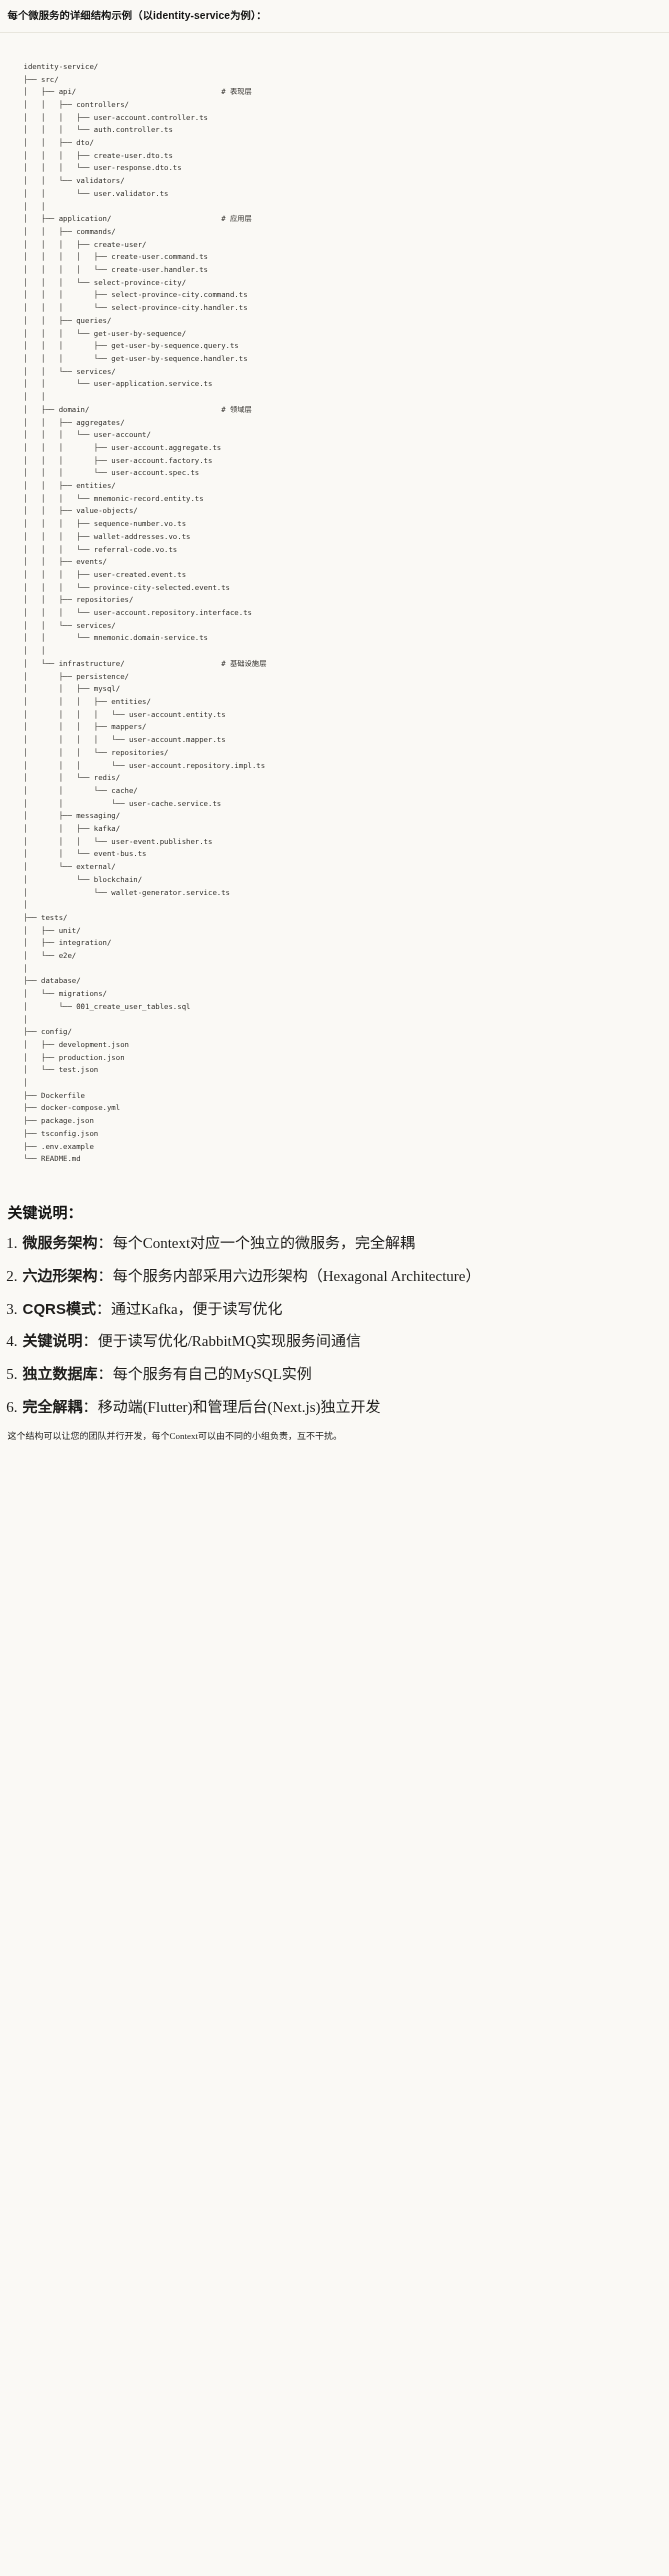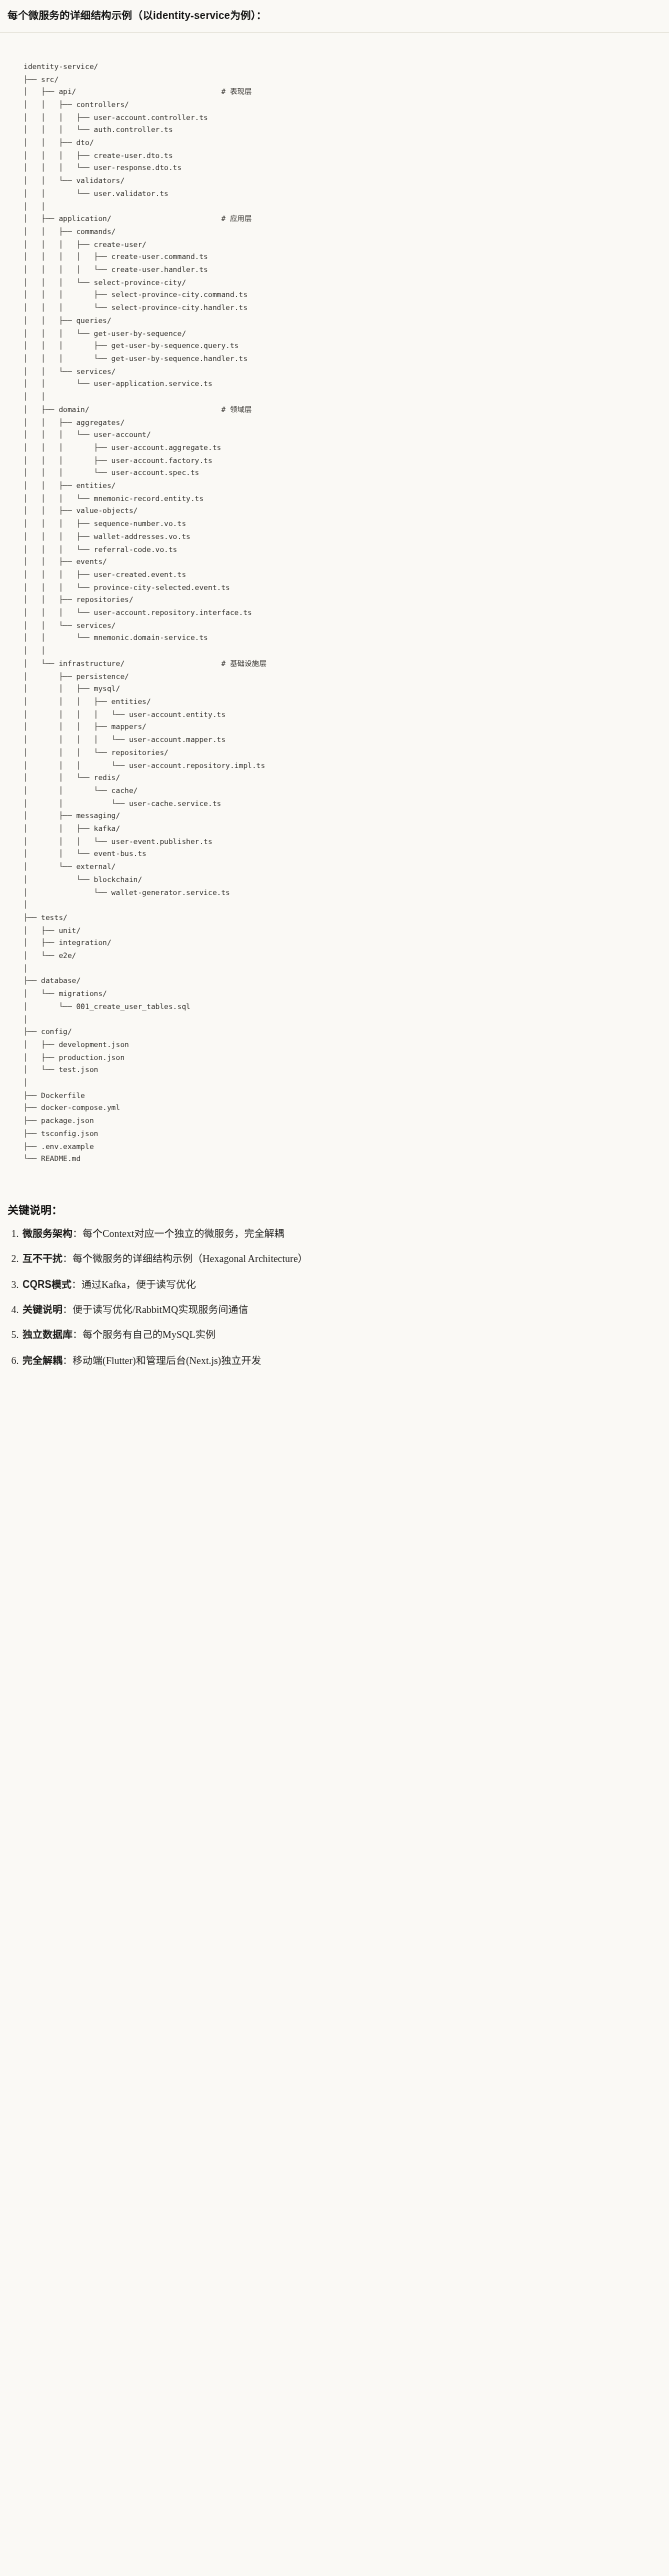--- a/index.html
+++ b/index.html
@@ -59,35 +59,35 @@
   }
 
   
   .notes-wrap {
     padding: 2.5px 7.5px 6.3px 7.5px;
   }
 
   .notes-title {
     font-family: "Liberation Sans", "DejaVu Sans", sans-serif;
     font-weight: bold;
-    font-size: 11px;
+    font-size: 15px;
     color: #141413;
     margin: 8.8px 0 7.5px 0;
     line-height: 1.5;
   }
 
   ol.notes {
     margin: 0 0 3.8px 0;
     padding-left: 13.8px;
     list-style: decimal;
   }
 
   ol.notes > li {
     font-family: "Liberation Serif", "DejaVu Serif", serif;
-    font-size: 10px;
+    font-size: 15px;
     line-height: 1.5;
     color: #1f1e1c;
     margin: 0 0 10.3px 0;
     padding-left: 1.3px;
   }
   ol.notes > li:last-child { margin-bottom: 6.3px; }
 
   ol.notes > li .term {
     font-family: "Liberation Sans", "DejaVu Sans", sans-serif;
     font-weight: bold;
@@ -202,23 +202,24 @@
 ├── tsconfig.json
 ├── .env.example
 └── README.md</pre>
   </div>
 
   <div class="notes-wrap">
     <div class="notes-title">关键说明：</div>
 
     <ol class="notes">
         <li><span class="term">微服务架构</span><span class="desc">：</span><span class="desc">每个Context对应一个独立的微服务，完全解耦</span></li>
-        <li><span class="term">互不干扰</span><span class="desc">：</span><span class="desc">每个微服务的详细结构示例（Hexagonal Architecture）</span></li>
+        <li><span class="term">六边形架构</span><span class="desc">：</span><span class="desc">每个服务内部采用六边形架构（Hexagonal Architecture）</span></li>
         <li><span class="term">CQRS模式</span><span class="desc">：</span><span class="desc">通过Kafka，便于读写优化</span></li>
         <li><span class="term">关键说明</span><span class="desc">：</span><span class="desc">便于读写优化/RabbitMQ实现服务间通信</span></li>
         <li><span class="term">独立数据库</span><span class="desc">：</span><span class="desc">每个服务有自己的MySQL实例</span></li>
         <li><span class="term">完全解耦</span><span class="desc">：</span><span class="desc">移动端(Flutter)和管理后台(Next.js)独立开发</span></li>
       </ol>
 
+    <p class="closing">这个结构可以让您的团队并行开发，每个Context可以由不同的小组负责，互不干扰。</p>
   </div>
 
 </div>
 
 
 </body></html>

